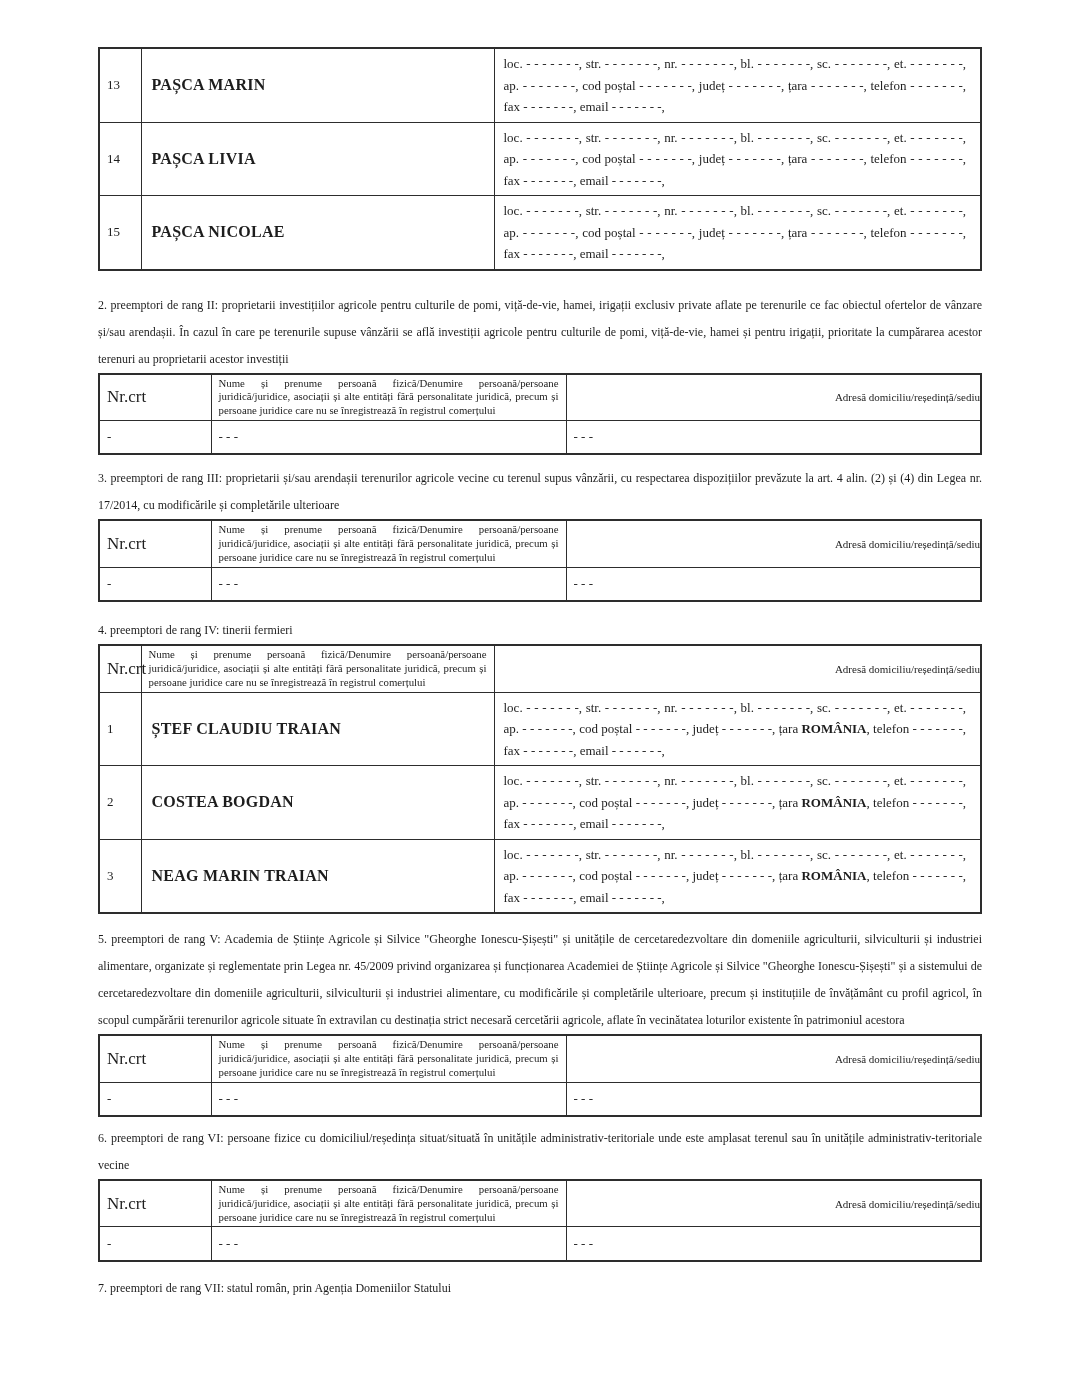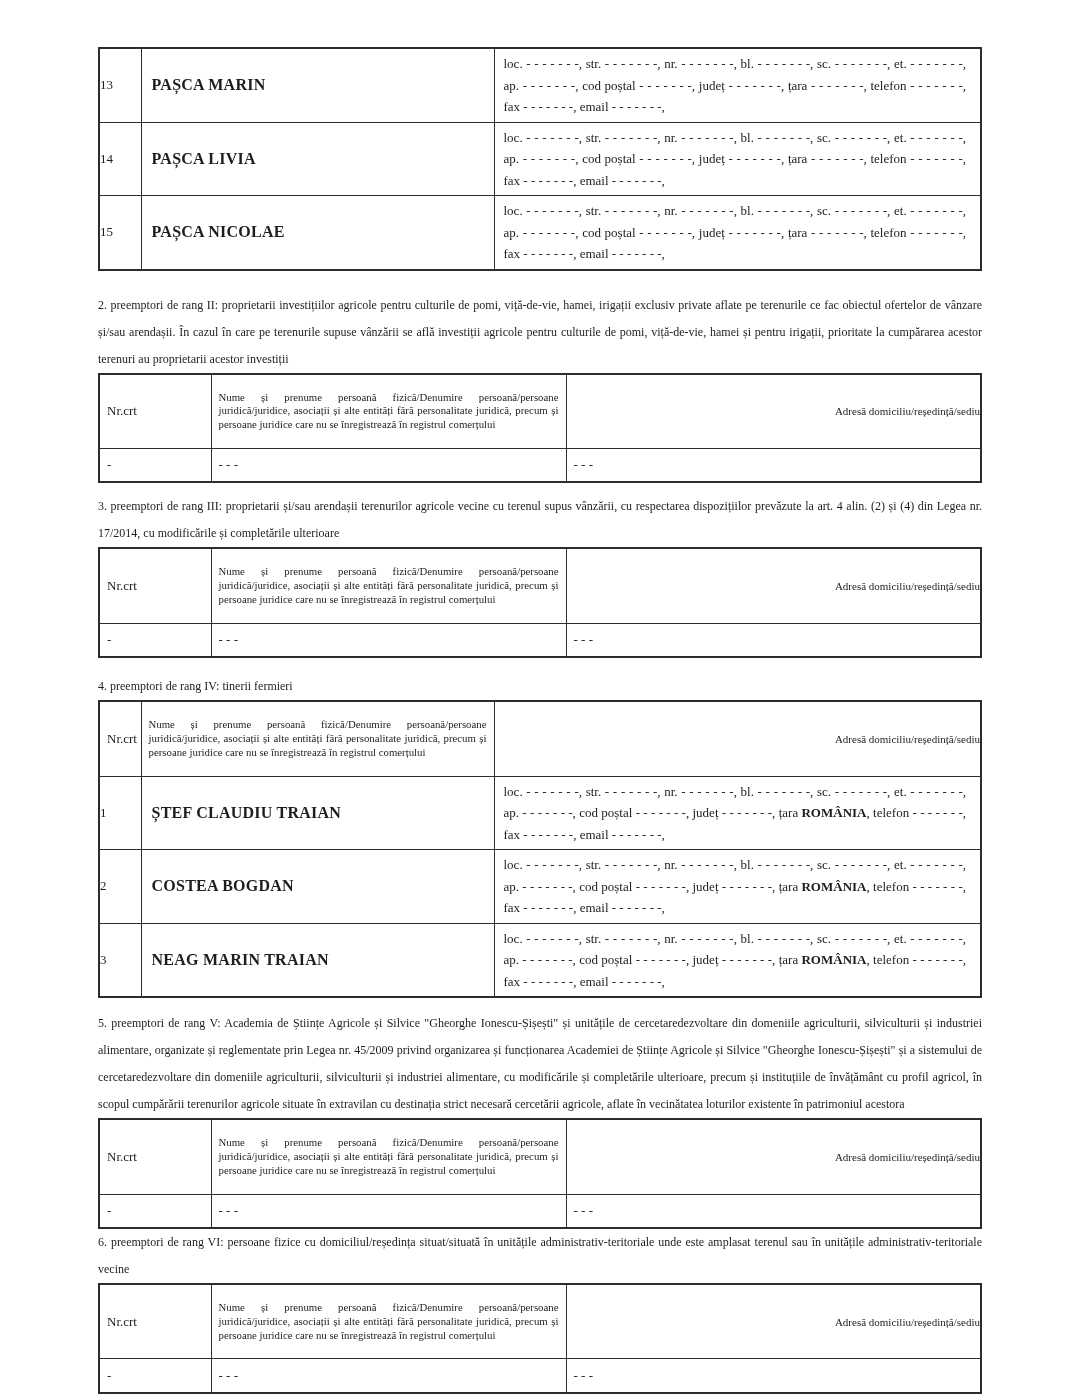--- a/index.html
+++ b/index.html
@@ -19,43 +19,43 @@
     border-collapse: collapse;
     table-layout: fixed;
     border: 2px solid #2d2d2d;
   }
   table.tbl td { border: 1px solid #2d2d2d; vertical-align: middle; }
 
   
   .col-nr-sm  { width: 42px; }
   .col-name-w { width: 353px; }
   .row-tall td { height: 66px; }
-  td.c-nr   { font-size: 13px; padding-left: 0; }
+  td.c-nr   { font-size: 13px; padding-left: 7px; }
   td.c-name { font-size: 16px; font-weight: bold; padding-left: 10px; letter-spacing: .25px; }
   td.c-addr { font-size: 13px; line-height: 21.5px; text-align: justify; padding: 4px 14px 4px 9px; }
 
   
   .col-nr-lg   { width: 112px; }
   .col-name-n  { width: 355px; }
   tr.hdr td    { height: 46px; }
-  td.h-nr   { font-size: 13px; padding-left: 7px; }
-  td.h-name { font-size: 10.8px; line-height: 13.8px; text-align: justify; padding: 16px 7px; }
+  td.h-nr   { font-size: 17px; padding-left: 7px; }
+  td.h-name { font-size: 10.8px; line-height: 13.8px; text-align: justify; padding: 2px 7px; }
   td.h-addr { font-size: 11px; padding-left: 7px; text-align: right; }
   tr.ph td  { height: 34px; font-size: 13px; padding-left: 7px; }
 
   p.para {
     font-size: 12px;
     line-height: 27px;
     text-align: justify;
   }
   .mt-a { margin-top: 21px; }
   .mt-b { margin-top: 10px; }
   .mt-c { margin-top: 15px; }
   .mt-d { margin-top: 12px; }
-  .mt-e { }
+  .mt-e { margin-top: 8px; }
   .mt-f { margin-top: 13px; }
   b.country { font-weight: bold; }
 </style>
 </head>
 <body>
 
 <div class="page">
 
   <table class="tbl">
     <colgroup>

